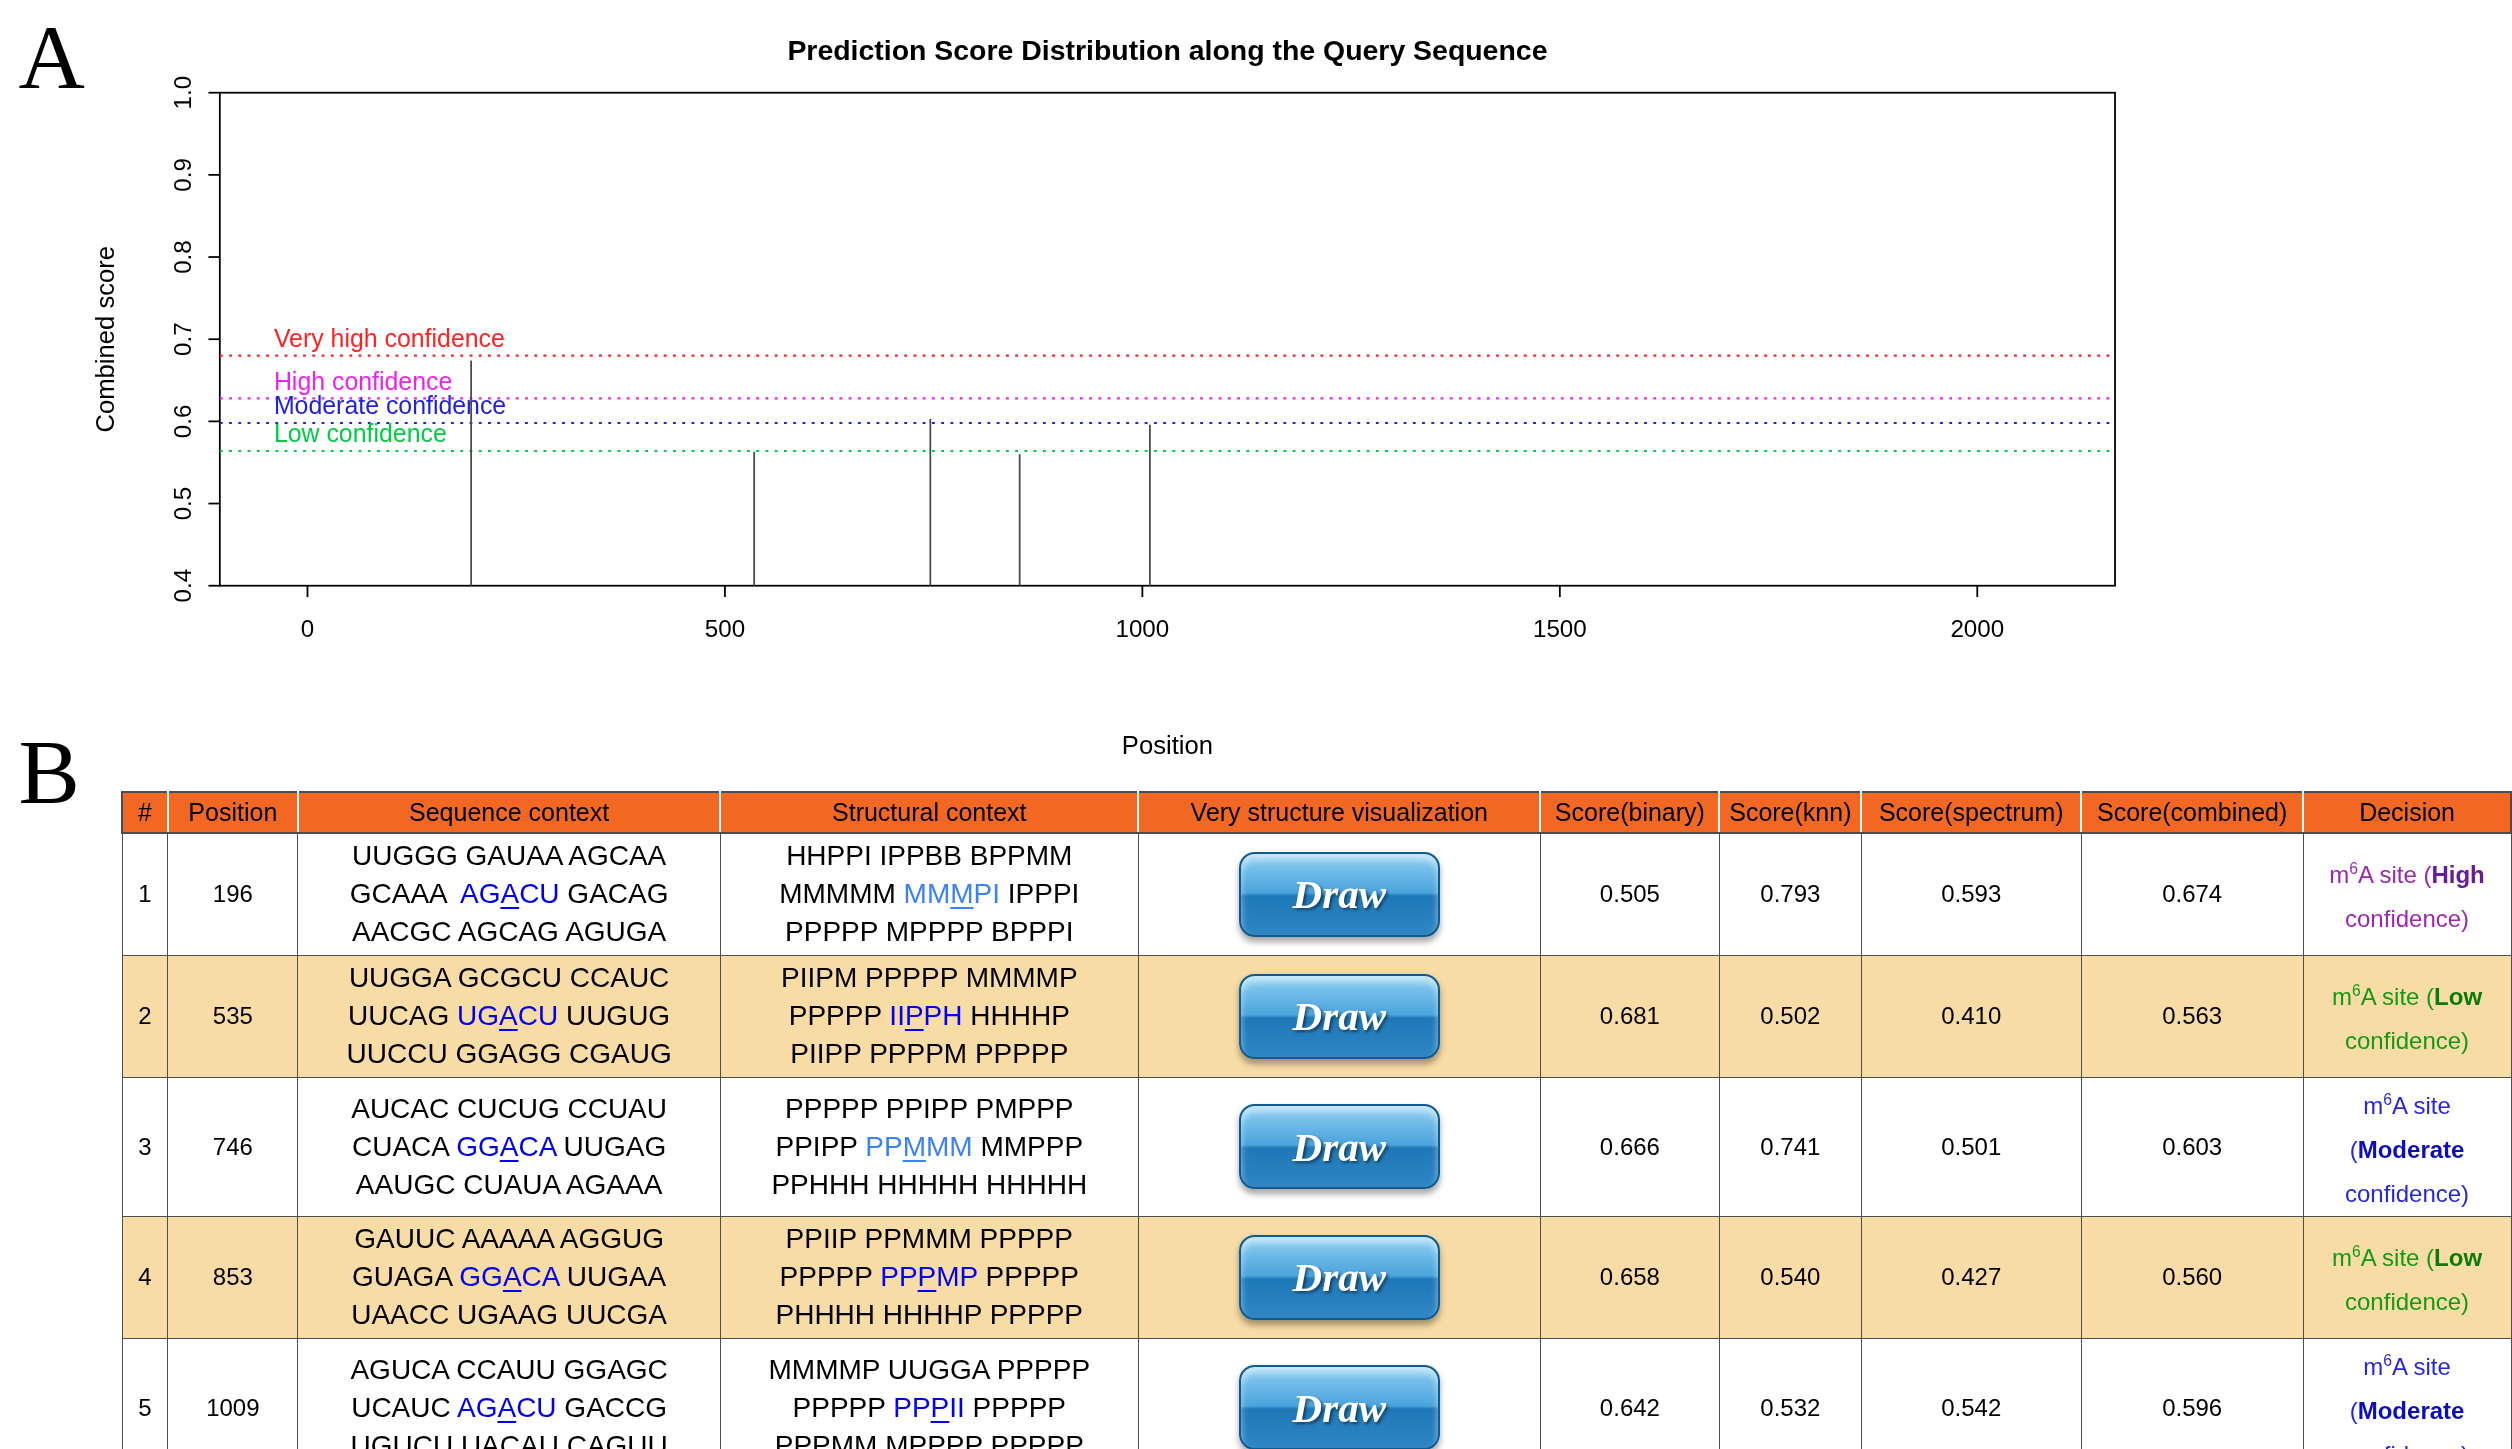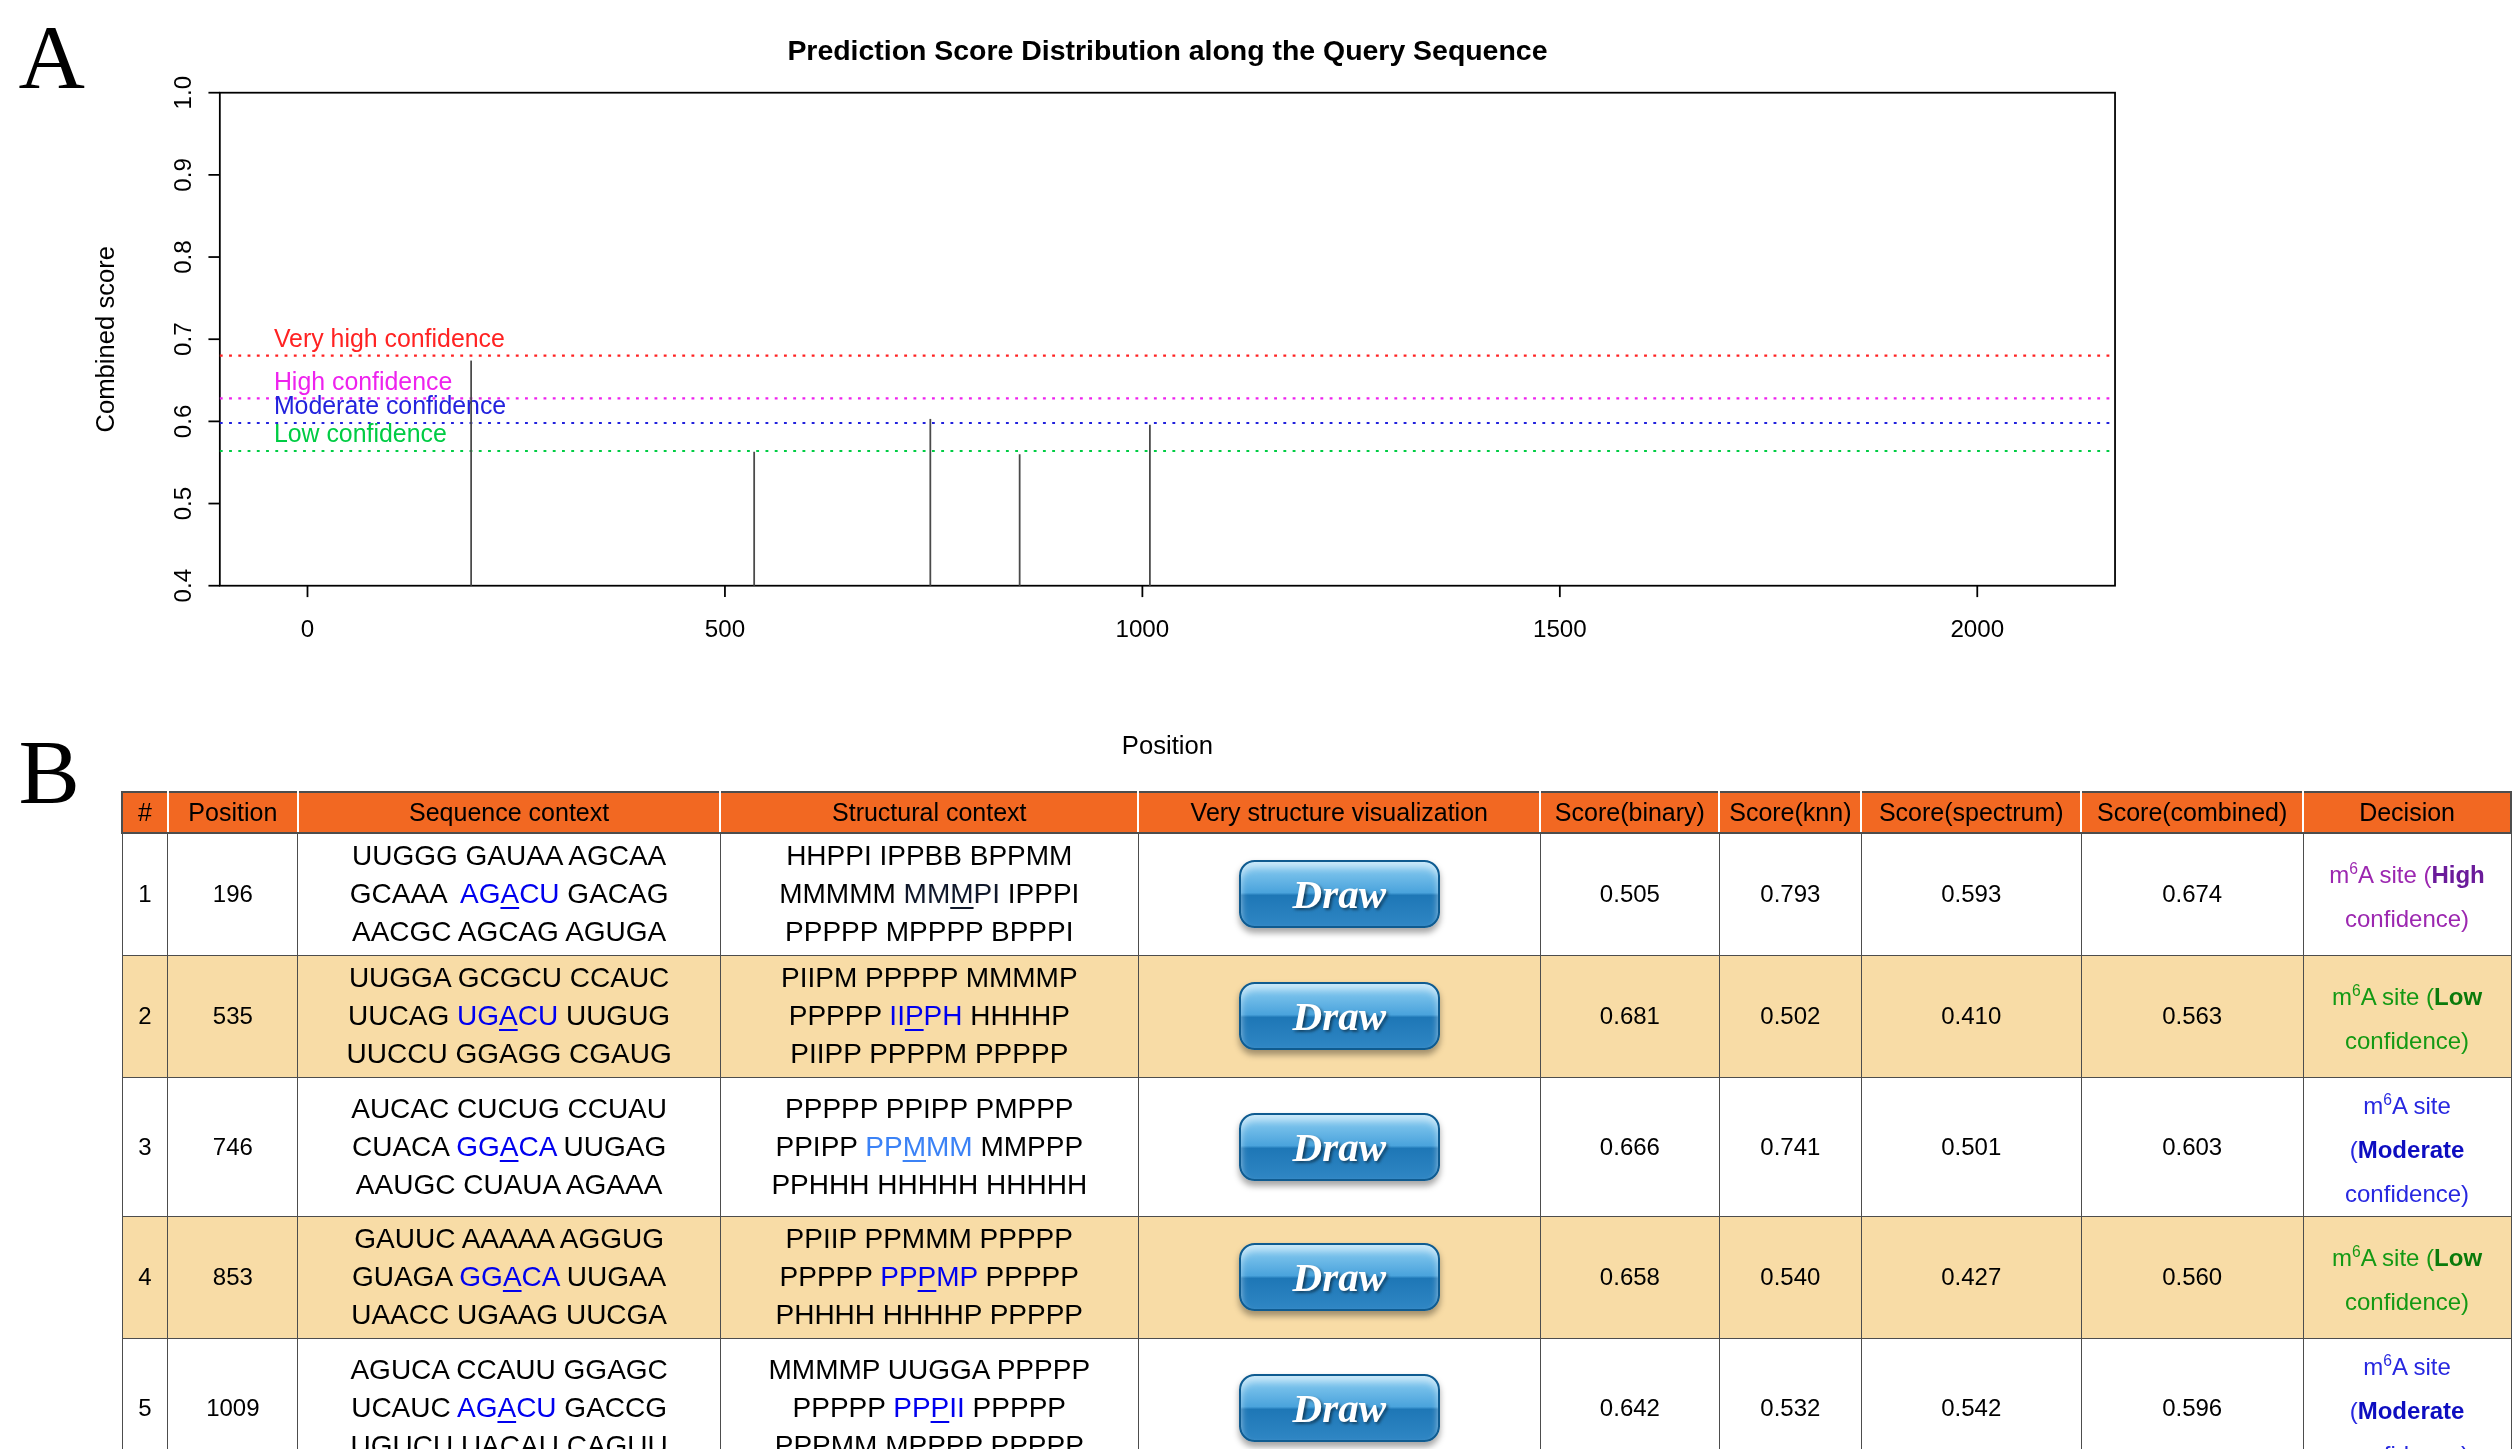--- a/index.html
+++ b/index.html
@@ -18,21 +18,21 @@
   th{background:#F26822;font-weight:normal;font-size:25px;color:#000;height:41px;
      border-top:2.1px solid #4d4d4d;border-bottom:2.1px solid #4d4d4d;border-right:2.1px solid #ffffff;padding:0 2.8px}
   th:first-child{border-left:2.1px solid #4d4d4d}
   th:last-child{border-right:2.1px solid #4d4d4d}
   tbody td{border:1.4px solid #4d4d4d;text-align:center;vertical-align:middle;font-size:24px;height:122px;padding:0;background:#fff}
   tbody tr.shaded td{background:#F8DCA6}
 
   .mono-line{font-family:Liberation Sans, sans-serif;font-size:28px;line-height:38px;white-space:pre}
   .motif-center{text-decoration:underline;text-underline-offset:3.6px}
 
-  .draw-btn{display:inline-block;width:201px;height:68px;line-height:58px;border-radius:15.7px;border:2.8px solid #0F5B90;
+  .draw-btn{display:inline-block;width:201px;height:85px;line-height:58px;border-radius:15.7px;border:2.8px solid #0F5B90;
      background:linear-gradient(180deg,#8ECFF2 0%,#4AA3DC 48%,#1E77B6 52%,#2F86C4 100%);
      box-shadow:inset 0 5.7px 7.1px rgba(255,255,255,.55),0 4.3px 6.4px rgba(0,0,0,.35);
      color:#fff;font-family:"Liberation Serif",serif;font-style:italic;font-weight:bold;font-size:41px;
      text-shadow:2.1px 2.1px 2.8px rgba(0,0,0,.45);cursor:pointer}
 
   .decision-cell{padding:0 14.2px !important}
   .decision{font-size:24px;line-height:44px}
   .decision sup{font-size:15.7px}
   .decision-level{font-weight:bold}
 </style>
@@ -118,21 +118,21 @@
         <tr>
           <td>1</td>
           <td>196</td>
           <td>
             <div class="mono-line">UUGGG GAUAA AGCAA</div>
             <div class="mono-line"><span>GCAAA </span><span class="motif" style="color: rgb(0, 0, 238); margin-left: 6px;"><span>AG</span><span class="motif-center">A</span><span>CU</span></span><span> GACAG</span></div>
             <div class="mono-line">AACGC AGCAG AGUGA</div>
           </td>
           <td>
             <div class="mono-line">HHPPI IPPBB BPPMM</div>
-            <div class="mono-line"><span>MMMMM </span><span class="motif" style="color: #0f172a;"><span>MM</span><span class="motif-center">M</span><span>PI</span></span><span> IPPPI</span></div>
+            <div class="mono-line"><span>MMMMM </span><span class="motif" style="color: #3b82f6;"><span>MM</span><span class="motif-center">M</span><span>PI</span></span><span> IPPPI</span></div>
             <div class="mono-line">PPPPP MPPPP BPPPI</div>
           </td>
           <td><button class="draw-btn">Draw</button></td>
           <td>0.505</td>
           <td>0.793</td>
           <td>0.593</td>
           <td>0.674</td>
           <td class="decision-cell">
             <div class="decision" style="color: rgb(156, 39, 176);"><span>m</span><sup>6</sup><span>A site (</span><span class="decision-level" style="color: rgb(106, 27, 154);">High</span><span> confidence)</span></div>
           </td>

